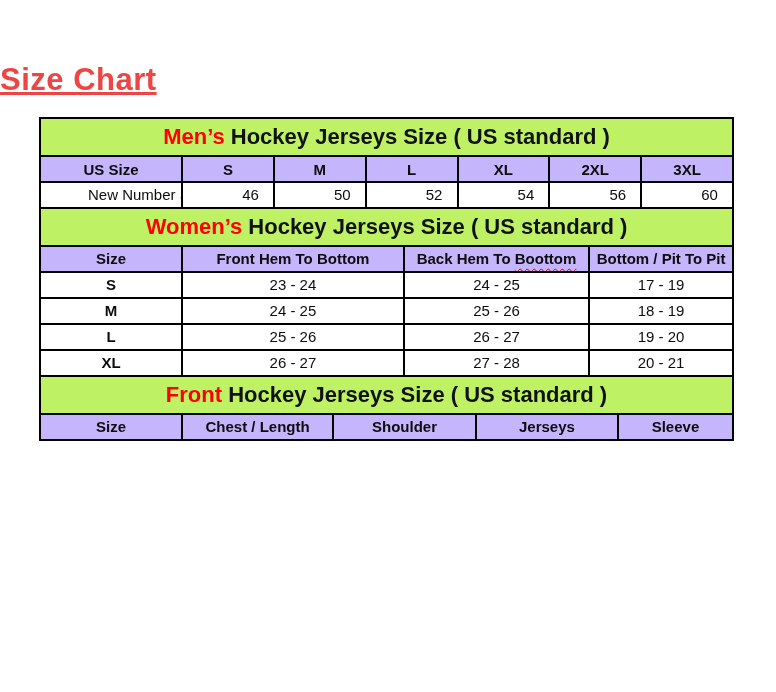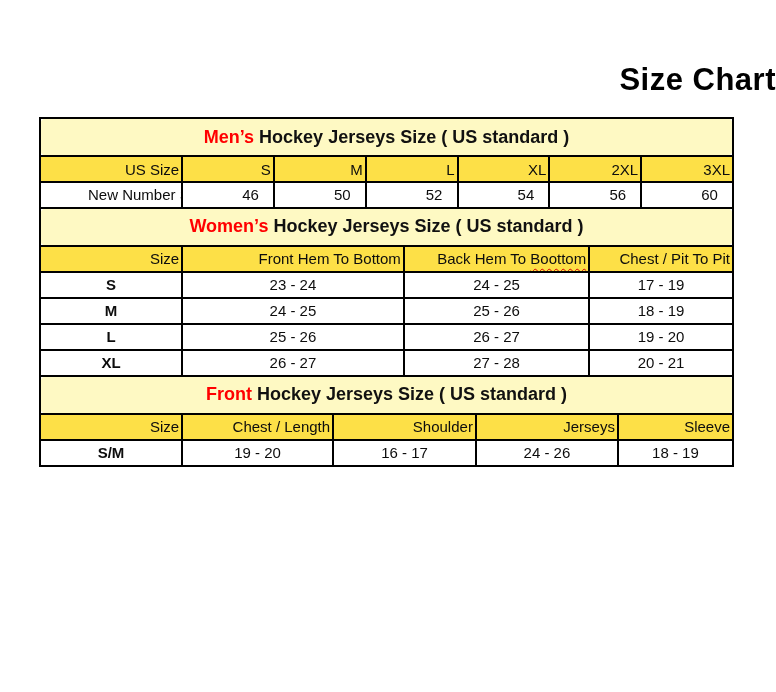--- a/index.html
+++ b/index.html
@@ -2,37 +2,37 @@
 <html><head>
 <meta charset="utf-8">
 <style>
   html,body{margin:0;padding:0;}
   body{
     width:776px;height:692px;background:#ffffff;overflow:hidden;
     font-family:"Liberation Sans", sans-serif;color:#0d0d0d;
     -webkit-font-smoothing:antialiased;
   }
   .page-title{
-    margin-top:62px;width:776px;text-align:right;
-    font-size:31px;font-weight:bold;color:#000000;letter-spacing:0.5px;
+    margin-top:62px;width:776px;text-align:left;
+    font-size:31px;font-weight:bold;color:#ef4444;letter-spacing:0.5px;text-decoration:underline;
   }
   .chart-wrap{width:695px;margin:19px 0 0 39px;}
   table.sec{
     border-collapse:collapse;width:100%;table-layout:fixed;
   }
   table.sec + table.sec{margin-top:-2px;}
   .sec th,.sec td{
     border:2px solid #000;text-align:center;vertical-align:middle;
     font-size:15px;padding:0 2px;overflow:hidden;white-space:nowrap;
   }
   tr.band th{
-    background:#fef9c3;height:36px;font-size:18px;font-weight:bold;color:#111;border-radius:7px;
+    background:#bef264;height:36px;font-size:22px;font-weight:bold;color:#111;
   }
   .accent{color:#ff0000;}
-  tr.head th{height:24px;font-weight:normal;background:#fde047;text-align:right;}
+  tr.head th{height:24px;font-weight:bold;background:#c4b5fd;}
   .sec td{height:24px;font-weight:normal;background:#fff;}
   td.b{font-weight:bold;}
   .mens-rows td{height:23.5px;padding-left:47px;}
   .squiggle{
     text-decoration:underline wavy #d40000;
     text-decoration-thickness:1px;
     text-underline-offset:4px;
   }
 </style>
 </head>
@@ -85,21 +85,21 @@
         <col style="width:20.75%">
     </colgroup>
     <tbody>
         <tr class="band">
       <th colspan="4"><span class="accent">Women’s</span><span> Hockey Jerseys Size ( US standard )</span></th>
     </tr>
     <tr class="head">
       <th>Size</th>
       <th>Front Hem To Bottom</th>
       <th><span>Back Hem To</span> <span class="squiggle">Boottom</span></th>
-      <th>Chest / Pit To Pit</th>
+      <th>Bottom / Pit To Pit</th>
     </tr>
     <tr>
       <td class="b">S</td>
       <td>23 - 24</td>
       <td>24 - 25</td>
       <td>17 - 19</td>
     </tr>
     <tr>
       <td class="b">M</td>
       <td>24 - 25</td>
@@ -133,23 +133,16 @@
         <tr class="band">
       <th colspan="5"><span class="accent">Front</span><span> Hockey Jerseys Size ( US standard )</span></th>
     </tr>
     <tr class="head">
       <th>Size</th>
       <th>Chest / Length</th>
       <th>Shoulder</th>
       <th>Jerseys</th>
       <th>Sleeve</th>
     </tr>
-    <tr>
-      <td class="b">S/M</td>
-      <td>19 - 20</td>
-      <td>16 - 17</td>
-      <td>24 - 26</td>
-      <td>18 - 19</td>
-    </tr>
   </tbody>
     </table>
 
 </div>
 
 </body></html>

